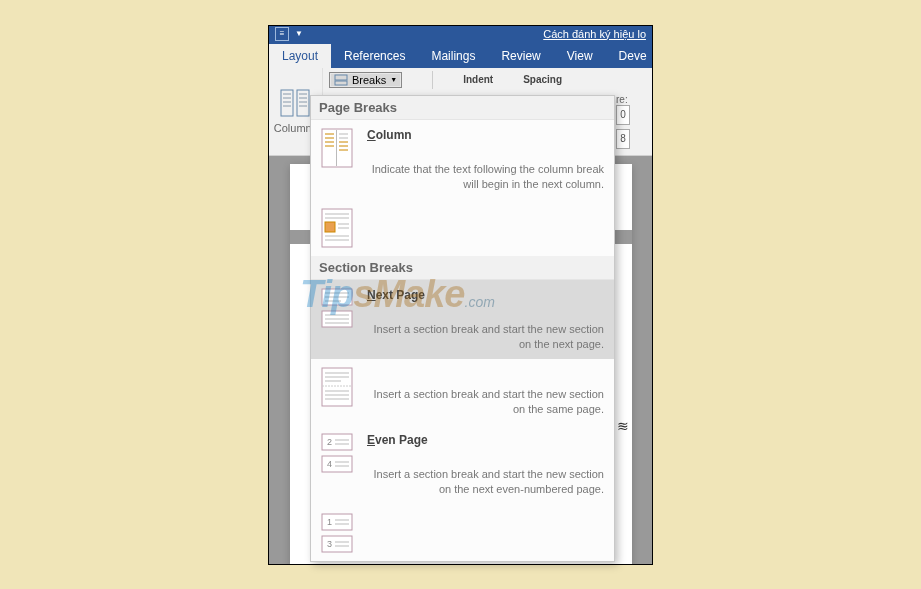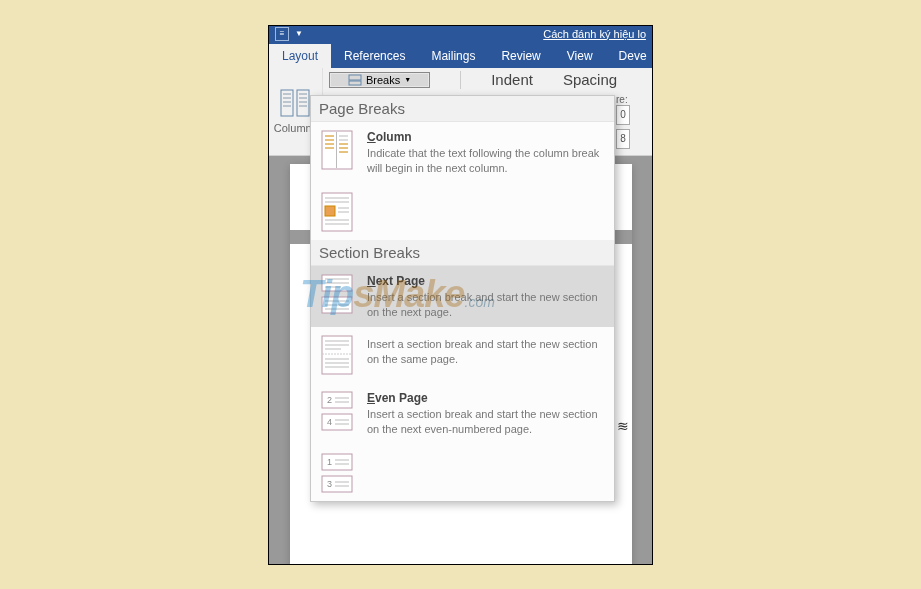--- a/index.html
+++ b/index.html
@@ -93,27 +93,27 @@
       height: 24px;
       gap: 30px;
       padding-left: 6px;
     }
     .breaks-btn {
       display: flex;
       align-items: center;
       gap: 4px;
       border: 1px solid #888;
       background: #d8d8d8;
-      padding: 1px 18px;
+      padding: 1px 4px;
       font-size: 11px;
       box-shadow: inset 0 0 0 1px rgba(255,255,255,0.4);
     }
     .breaks-icon-svg { width: 14px; height: 12px; }
     .breaks-caret { font-size: 7px; }
-    .indent-label, .spacing-label { font-size: 15px; color: #444; }
+    .indent-label, .spacing-label { font-size: 10px; color: #444; font-weight: bold; }
     .ribbon-separator {
       width: 1px;
       height: 18px;
       background: #ccc;
     }
     .right-edge-box {
       position: absolute;
       right: 0;
       top: 26px;
       width: 36px;
@@ -154,23 +154,23 @@
       top: 95px;
       width: 305px;
       background: #fcfcfc;
       border: 1px solid #c8c8c8;
       box-shadow: 3px 3px 8px rgba(0,0,0,0.25);
       z-index: 10;
     }
     .dropdown-header {
       background: #f1f1f1;
       padding: 4px 8px;
-      font-size: 15px;
+      font-size: 13px;
       color: #666;
-      font-weight: 400;
+      font-weight: 700;
       border-bottom: 1px solid #e5e5e5;
     }
     .dropdown-item {
       display: flex;
       padding: 8px 10px;
       gap: 14px;
       align-items: flex-start;
     }
     .dropdown-item.hovered {
       background: #dadada;
@@ -185,21 +185,22 @@
     .dd-title {
       font-size: 12px;
       color: #444;
       font-weight: 600;
     }
     .dd-title .ul { text-decoration: underline; }
     .dd-desc {
       font-size: 11px;
       color: #777;
       line-height: 1.35;
-      margin-top: 2px;
+      margin-top: 20px;
+      text-align: right;
     }
     .sectbrk-squiggle {
       position: absolute;
       left: 617px;
       top: 418px;
       font-size: 14px;
       color: #333;
     }
     .watermark {
       position: absolute;

